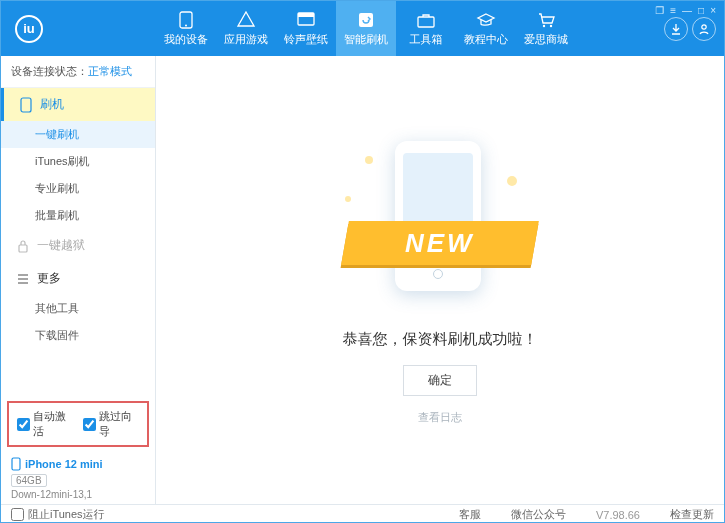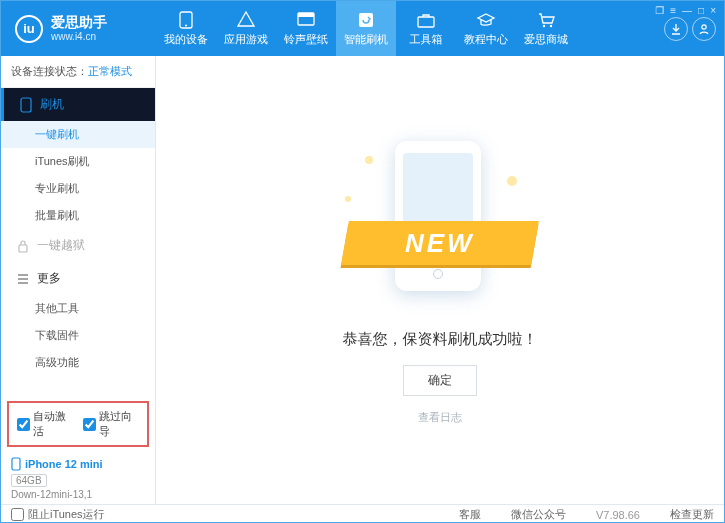--- a/index.html
+++ b/index.html
@@ -19,21 +19,21 @@
 .winbtn { width: 24px; height: 24px; display: flex; align-items: center; justify-content: center; border: 1px solid rgba(255,255,255,.6); border-radius: 50%; cursor: pointer; }
 .winsmall { height: 12px; display: flex; align-items: flex-start; gap: 6px; font-size: 10px; position: absolute; top: 4px; right: 8px; color: #cfe9fb; }
 .winsmall span { cursor: pointer; }
 
 .body { display: flex; height: 448px; }
 .sidebar { width: 155px; border-right: 1px solid #e1e8ee; display: flex; flex-direction: column; font-size: 12px; color: #333; }
 .conn { padding: 8px 10px; font-size: 11px; color: #555; border-bottom: 1px solid #eef2f5; }
 .conn .mode { color: #1b8fe6; }
 .section-head { display: flex; align-items: center; padding: 8px 14px; color: #333; }
 .section-head .hicon { width: 16px; display: flex; justify-content: center; color: #999; margin-right: 6px; }
-.active-head { border-left: 3px solid #1b8fe6; color: #1b8fe6; background: #0f172a; }
+.active-head { border-left: 3px solid #1b8fe6; color: #1b8fe6; background: #fef9c3; }
 .sub { padding: 6px 10px 6px 34px; font-size: 11px; color: #555; cursor: pointer; }
 .sub.active { background: #e9f4fd; color: #1b8fe6; }
 .note { padding: 4px 10px 8px 34px; font-size: 11px; color: #888; line-height: 1.4; }
 .sidebar .spacer { flex: 1; }
 .checks { border: 2px solid #e06060; padding: 6px 8px; margin: 4px 6px 6px; display: flex; gap: 10px; font-size: 11px; color: #444; }
 .checks label { display: flex; align-items: center; gap: 3px; cursor: pointer; }
 .checks input { accent-color: #1b8fe6; }
 .device { padding: 4px 10px; font-size: 11px; }
 .device .dname { color: #1b8fe6; font-weight: bold; display: flex; align-items: center; gap: 4px; }
 .device .dcap { display: inline-block; border: 1px solid #ccd3d9; border-radius: 2px; padding: 0 4px; color: #888; margin-top: 3px; font-size: 10px; }
@@ -67,24 +67,20 @@
   <span>❐</span>
   <span>≡</span>
   <span>—</span>
   <span>□</span>
   <span>×</span>
 </div>
 
 <div class="titlebar">
   <div class="brand">
     <div class="brand-logo">iu</div>
-    <div class="brand-text">
-      <div class="brand-title">爱思助手</div>
-      <div class="brand-sub">www.i4.cn</div>
-    </div>
   </div>
   <div class="nav">
     <div class="nav-item">
       <div class="nico">
           <svg width="14" height="18" viewBox="0 0 14 18">
             <rect x="1" y="1" width="12" height="16" rx="2" fill="none" stroke="#fff" stroke-width="1.3"></rect>
             <circle cx="7" cy="14.5" r="1" fill="#fff"></circle>
           </svg>
         </div>
       <span>我的设备</span>
@@ -191,21 +187,20 @@
     <div class="section-head">
       <span class="hicon">
           <svg width="12" height="12" viewBox="0 0 12 12">
             <path d="M1 2h10M1 6h10M1 10h10" stroke="#888" stroke-width="1.4"></path>
           </svg>
         </span>
       <span>更多</span>
     </div>
     <div class="sub">其他工具</div>
     <div class="sub">下载固件</div>
-    <div class="sub">高级功能</div>
 
     <div class="spacer"></div>
 
     <div class="checks">
       <label>
           <input type="checkbox" checked="" style="">
           <span>自动激活</span>
         </label>
       <label>
           <input type="checkbox" checked="" style="">

